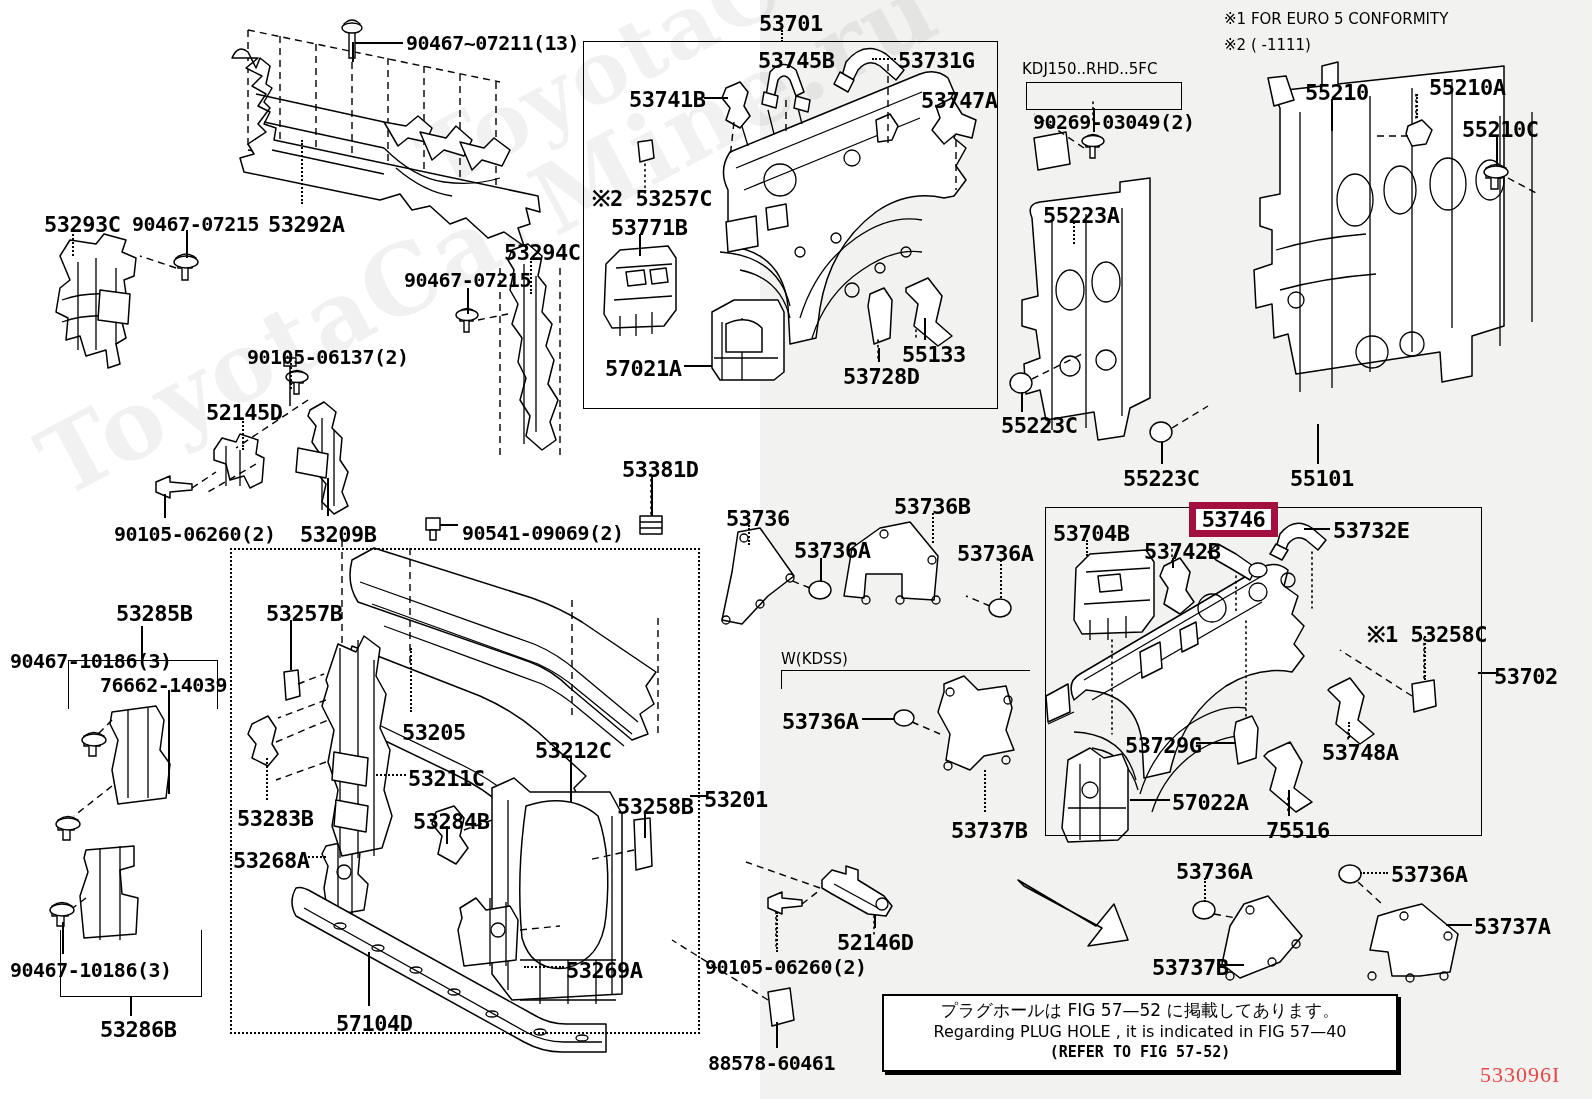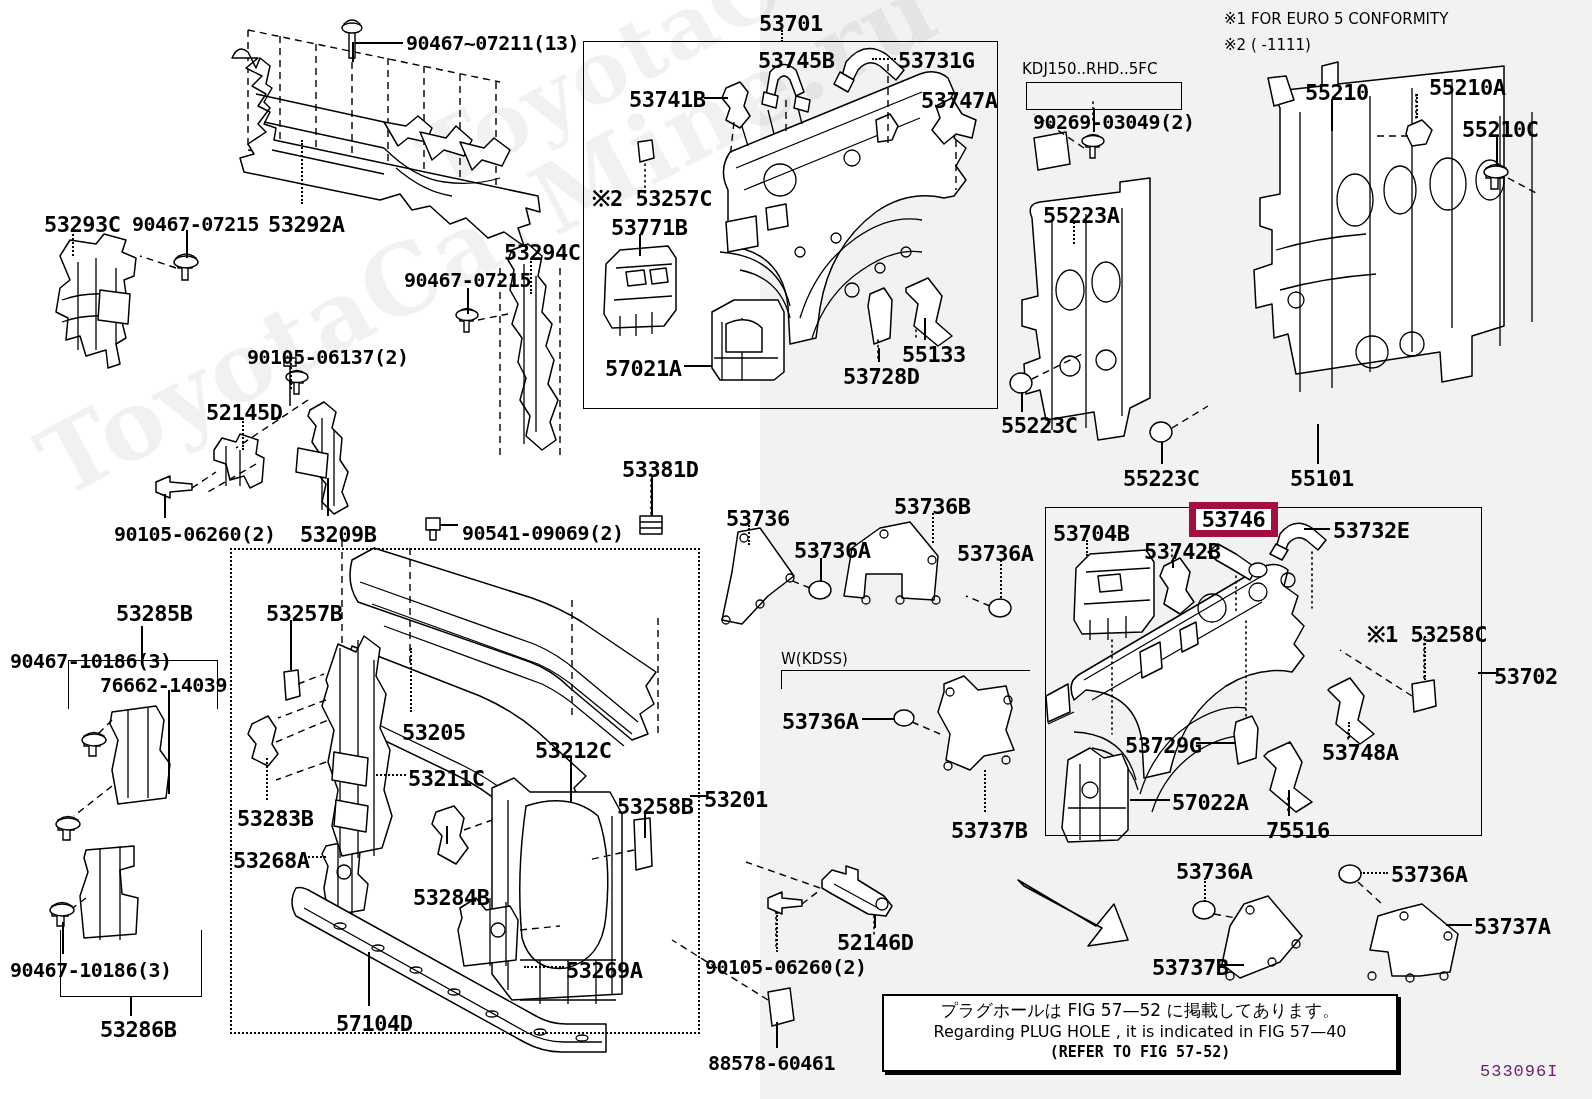--- a/index.html
+++ b/index.html
@@ -74,21 +74,21 @@
   .note div.jp{font-size:17px;}
   .note div.mono{font-family:"DejaVu Sans Mono","Liberation Mono",monospace;font-weight:bold;font-size:15px;}
   
   svg.art{position:absolute;left:0;top:0;width:1592px;height:1099px;pointer-events:none;}
   .p{fill:#ffffff;stroke:#000;stroke-width:1.5;stroke-linejoin:round;}
   .pl{fill:none;stroke:#000;stroke-width:1.3;}
   .pd{fill:none;stroke:#000;stroke-width:1.4;stroke-dasharray:7 5;}
   .pdot{fill:none;stroke:#000;stroke-width:1.6;stroke-dasharray:1.5 4;stroke-linecap:round;}
   .clip{fill:#ffffff;stroke:#000;stroke-width:1.4;}
   
-  .figid{position:absolute;font-family:Liberation Mono, monospace;font-size:17px;color:#701a75;letter-spacing:1px;}
+  .figid{position:absolute;font-family:Liberation Serif, serif;font-size:22px;color:#ef4444;letter-spacing:1px;}
 </style>
 </head>
 <body>
 
 <div id="sheet">
 
   <div class="tint" style="left:760px;top:0;width:832px;height:437px;"></div>
   <div class="tint" style="left:760px;top:437px;width:832px;height:662px;"></div>
   <div class="tint" style="left:0;top:0;width:0;height:0;"></div>
 
@@ -664,21 +664,21 @@
       <div class="lab s20" style="left: 10px; top: 649px;">90467-10186(3)</div>
       <div class="lab s20" style="left: 100px; top: 673px;">76662-14039</div>
       <div class="lab s22" style="left: 266px; top: 601px;">53257B</div>
       <div class="lab s22" style="left: 402px; top: 720px;">53205</div>
       <div class="lab s22" style="left: 535px; top: 738px;">53212C</div>
       <div class="lab s22" style="left: 408px; top: 766px;">53211C</div>
       <div class="lab s22" style="left: 617px; top: 794px;">53258B</div>
       <div class="lab s22" style="left: 704px; top: 787px;">53201</div>
       <div class="lab s22" style="left: 237px; top: 806px;">53283B</div>
       <div class="lab s22" style="left: 233px; top: 848px;">53268A</div>
-      <div class="lab s22" style="left: 413px; top: 885px;">53284B</div>
+      <div class="lab s22" style="left: 413px; top: 809px;">53284B</div>
       <div class="lab s22" style="left: 566px; top: 958px;">53269A</div>
       <div class="lab s22" style="left: 336px; top: 1011px;">57104D</div>
       <div class="lab s20" style="left: 10px; top: 958px;">90467-10186(3)</div>
       <div class="lab s22" style="left: 100px; top: 1017px;">53286B</div>
       <div class="lab s20" style="left: 705px; top: 955px;">90105-06260(2)</div>
       <div class="lab s22" style="left: 837px; top: 930px;">52146D</div>
       <div class="lab s20" style="left: 708px; top: 1051px;">88578-60461</div>
       <div class="lab s22" style="left: 759px; top: 11px; text-align: right;">53701</div>
       <div class="lab s22" style="left: 758px; top: 48px;">53745B</div>
       <div class="lab s22" style="left: 898px; top: 48px;">53731G</div>

